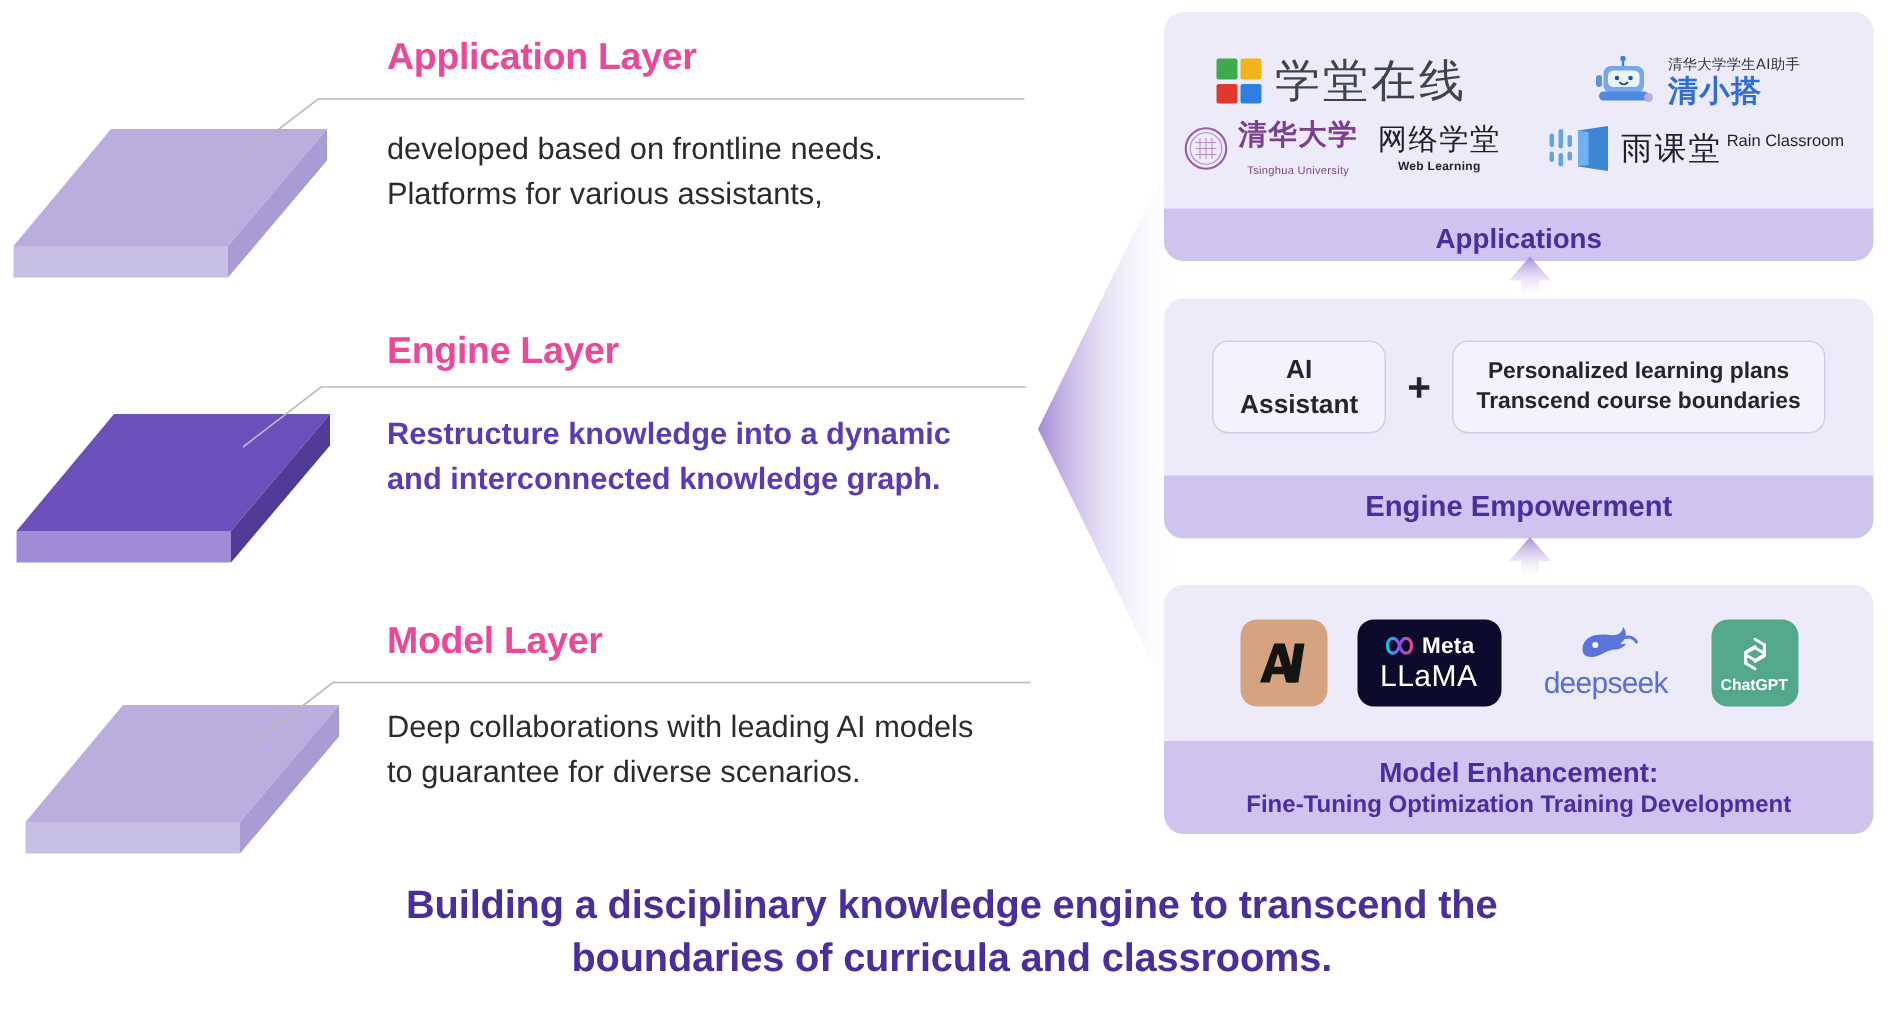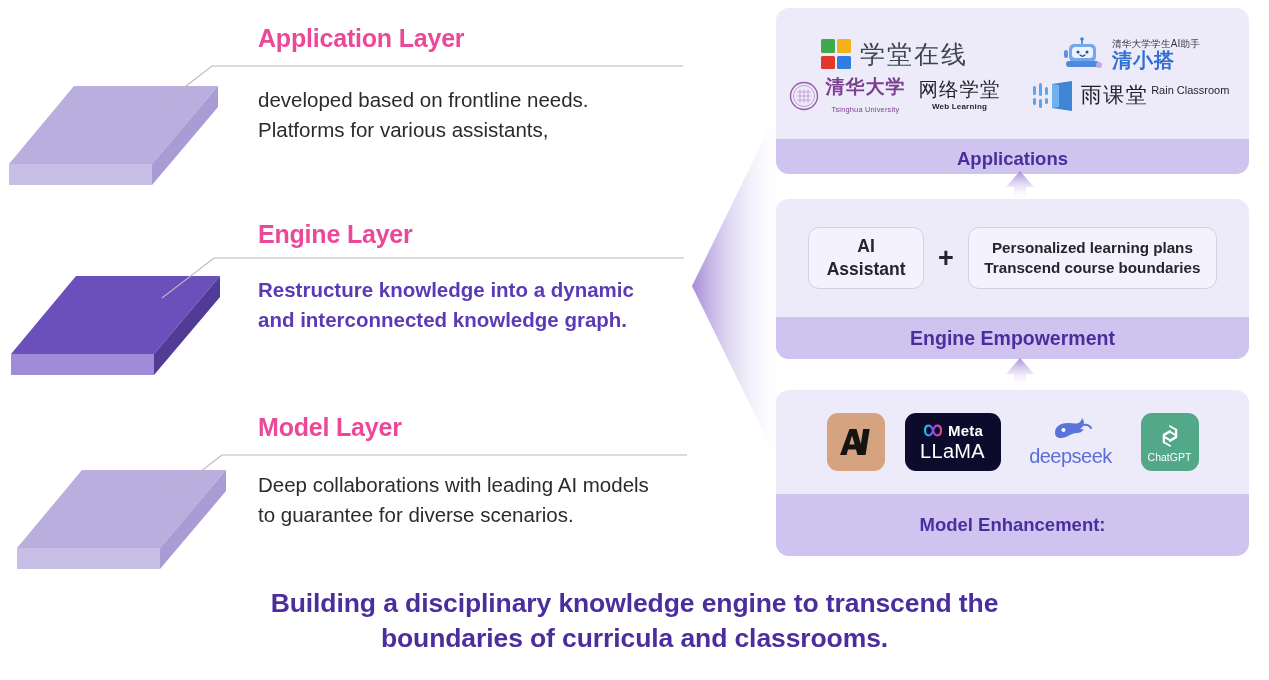--- a/index.html
+++ b/index.html
@@ -79,21 +79,21 @@
 
   
   .up-arrow{position:absolute;left:1000px;width:40px;height:30px;}
 
   
   .logo-text-cn{font-family:"DejaVu Sans","Liberation Sans",sans-serif;}
 
   .xt-logo{display:flex;align-items:center;gap:9px;}
   .xt-squares{width:30px;height:30px;display:grid;grid-template-columns:1fr 1fr;grid-template-rows:1fr 1fr;gap:2.5px;}
   .xt-sq{border-radius:1.5px;}
-  .xt-label{font-size:25px;color:#3d4450;letter-spacing:2px;}
+  .xt-label{font-size:30px;color:#3d4450;letter-spacing:2px;}
 
   .qxd-logo{display:flex;align-items:center;gap:7px;}
   .qxd-robot{width:44px;height:34px;}
   .qxd-text{display:flex;flex-direction:column;line-height:1;gap:2px;}
   .qxd-sub{font-size:9.6px;color:#2f3540;letter-spacing:0.2px;}
   .qxd-main{font-size:20px;color:#2f6fd4;font-weight:bold;letter-spacing:1px;}
 
   .thu-logo{display:flex;align-items:center;gap:7px;}
   .thu-seal{width:30px;height:30px;}
   .thu-names{display:flex;flex-direction:column;align-items:center;line-height:1;gap:10px;}
@@ -111,21 +111,21 @@
 
   .model-logo{display:flex;align-items:center;justify-content:center;}
   .ml-anthropic{width:58px;height:58px;border-radius:11px;background:#D6A380;
      display:flex;align-items:center;justify-content:center;}
   .ml-meta{width:96px;height:58px;border-radius:11px;background:#0D0B2B;
      display:flex;flex-direction:column;align-items:center;justify-content:center;gap:1px;}
   .ml-deepseek{width:100px;height:58px;display:flex;flex-direction:column;align-items:center;justify-content:center;gap:0px;}
   .ds-word{font-size:20px;color:#5A6FD6;letter-spacing:-0.5px;}
   .ml-chatgpt{width:58px;height:58px;border-radius:11px;background:#54A88A;
      display:flex;flex-direction:column;align-items:center;justify-content:center;gap:1px;}
-  .cg-word{font-size:10.5px;color:#ffffff;font-weight:normal;}
+  .cg-word{font-size:10.5px;color:#ffffff;font-weight:bold;}
   .meta-word{font-size:15px;color:#ffffff;font-weight:bold;letter-spacing:0.2px;}
   .llama-word{font-size:20px;color:#ffffff;font-weight:500;letter-spacing:0.3px;}
   .meta-top{display:flex;align-items:center;gap:4px;}
 
   
   #caption{
     position:absolute;left:0;right:0;top:586px;
     text-align:center;color:#4B2E9E;
     font-size:26.5px;font-weight:bold;line-height:1.33;
     letter-spacing:-0.1px;
@@ -385,20 +385,21 @@
               <path d="M7.8,13.4 L14,9.8 L20,13.4"></path>
             </g>
           </svg>
           <span class="cg-word">ChatGPT</span>
         </div>
       </div>
 
     </div>
     <div class="panel-footer">
       <span class="footer-line1">Model Enhancement:</span>
+      <span class="footer-line2">Fine-Tuning Optimization Training Development</span>
     </div>
   </div>
 
   <div id="caption">
     <div>Building a disciplinary knowledge engine to transcend the</div>
     <div>boundaries of curricula and classrooms.</div>
   </div>
 
 </div>
 

